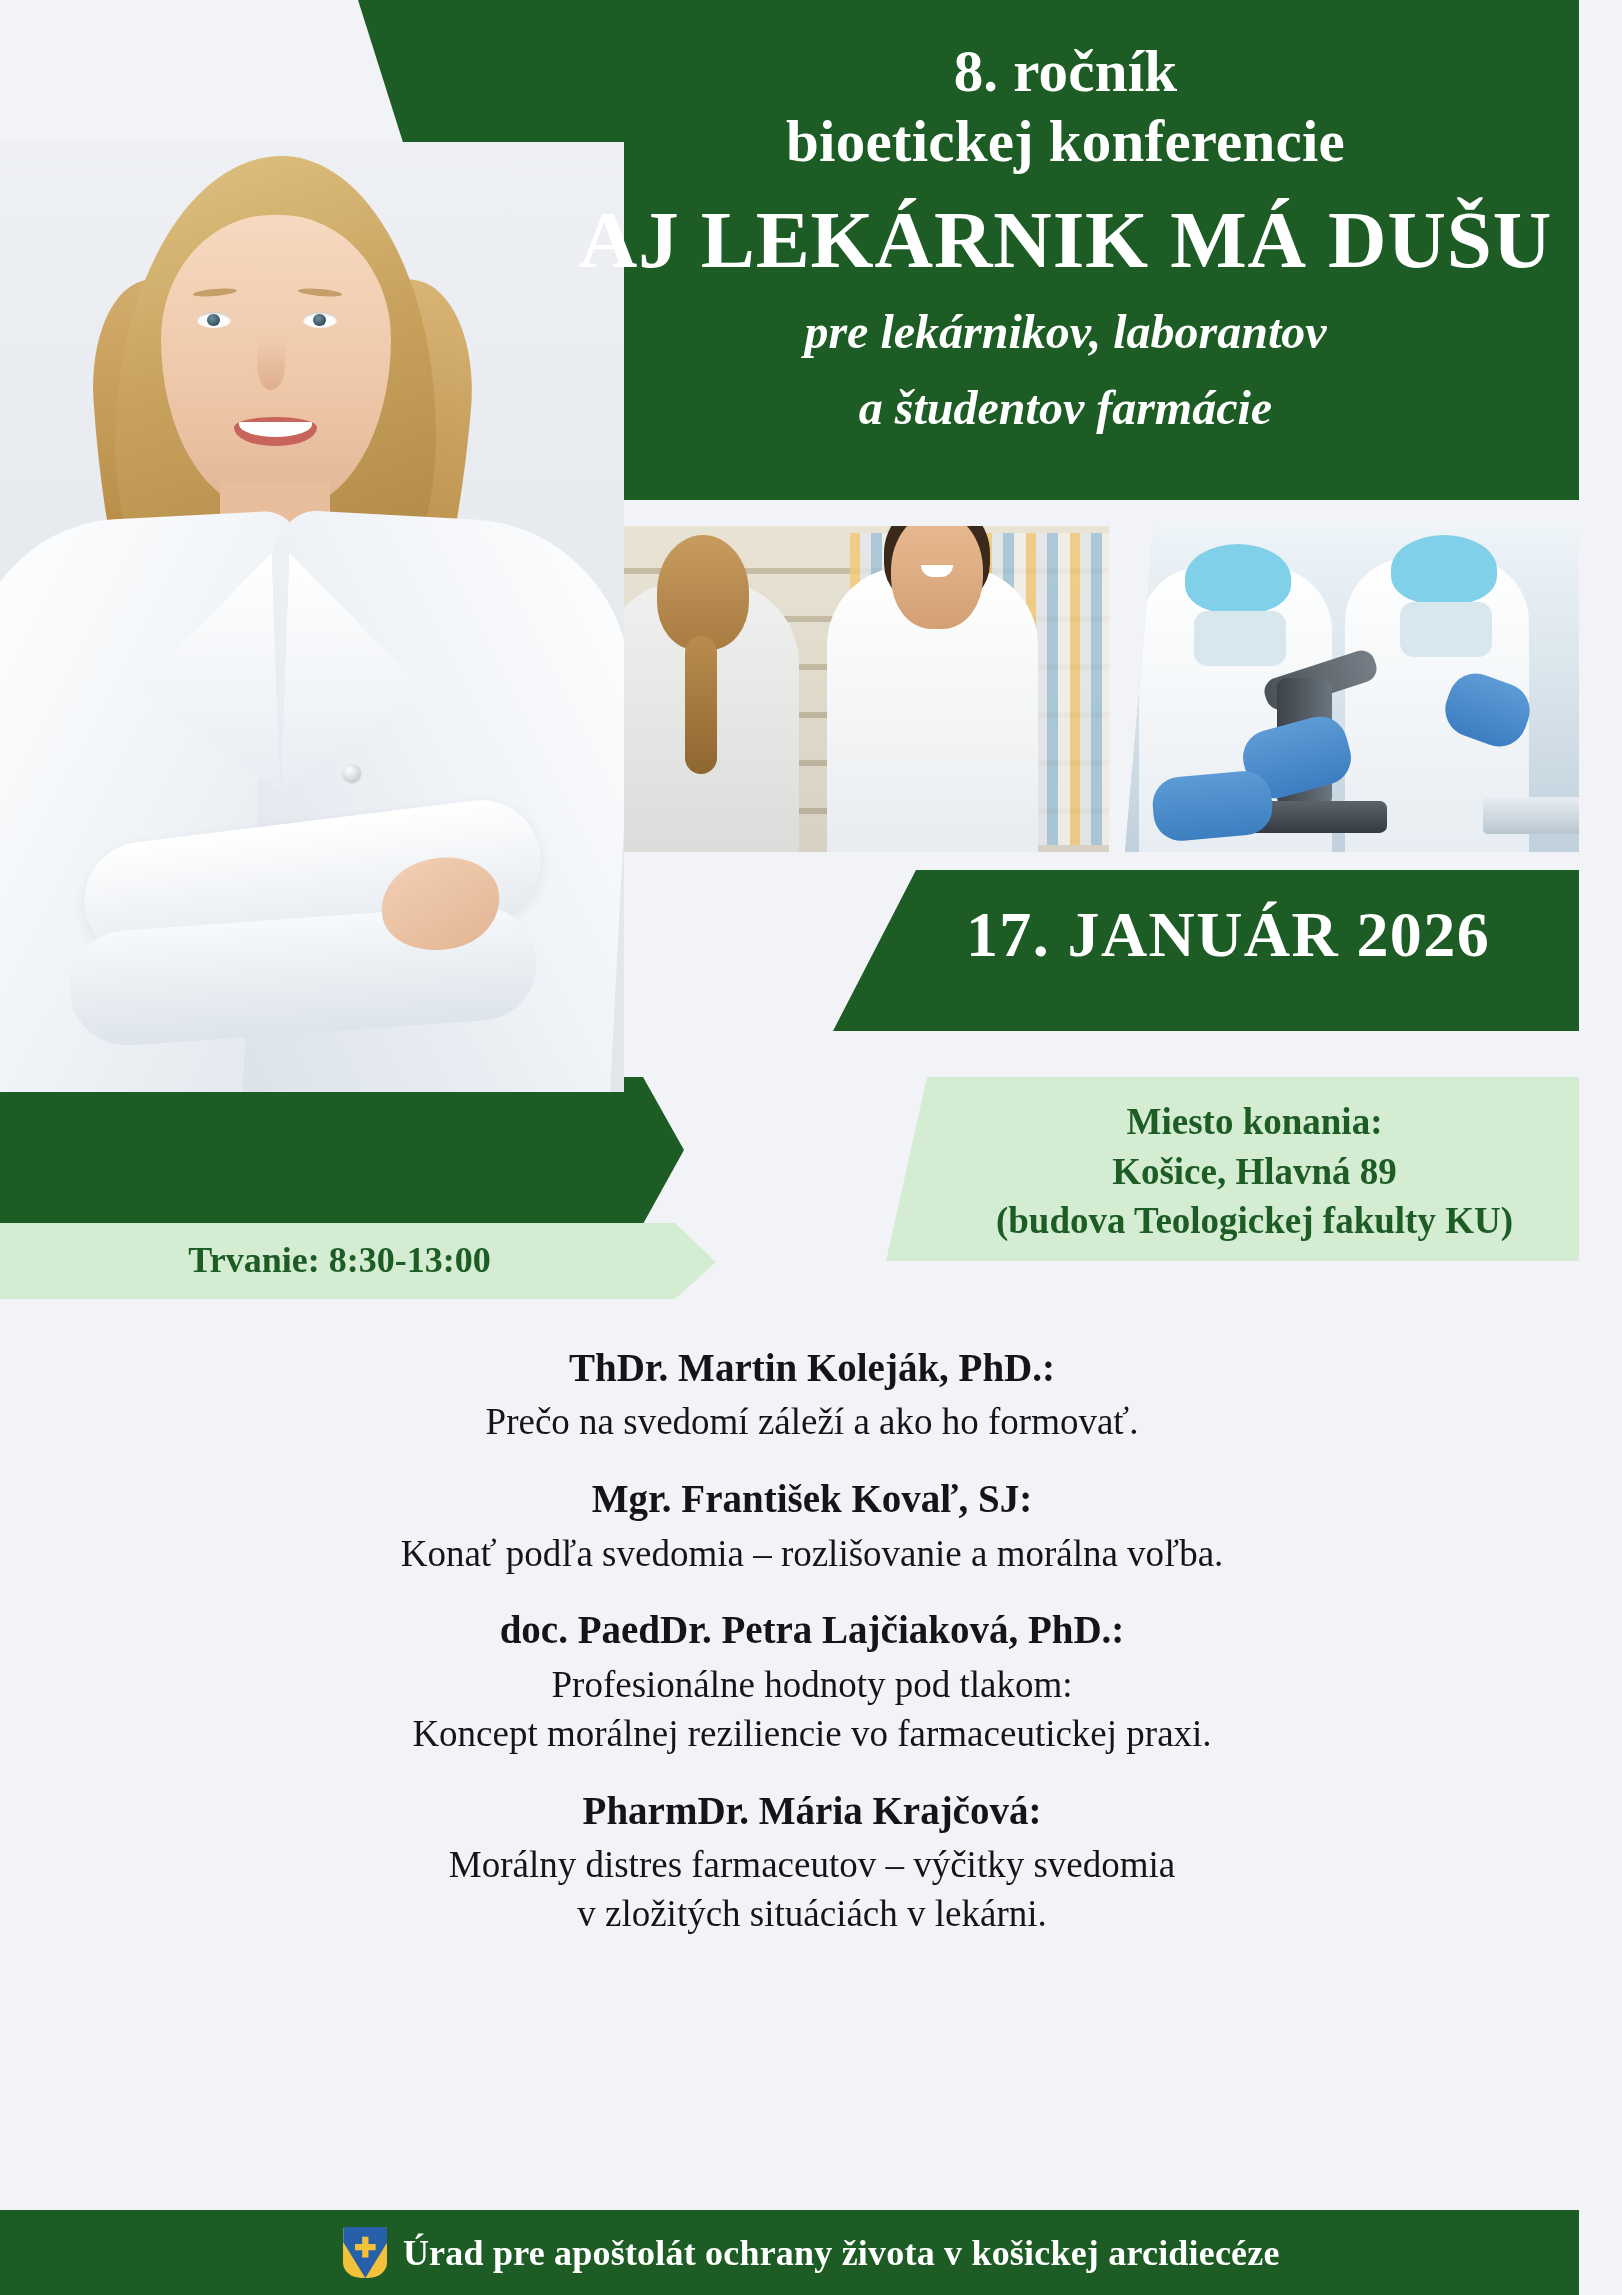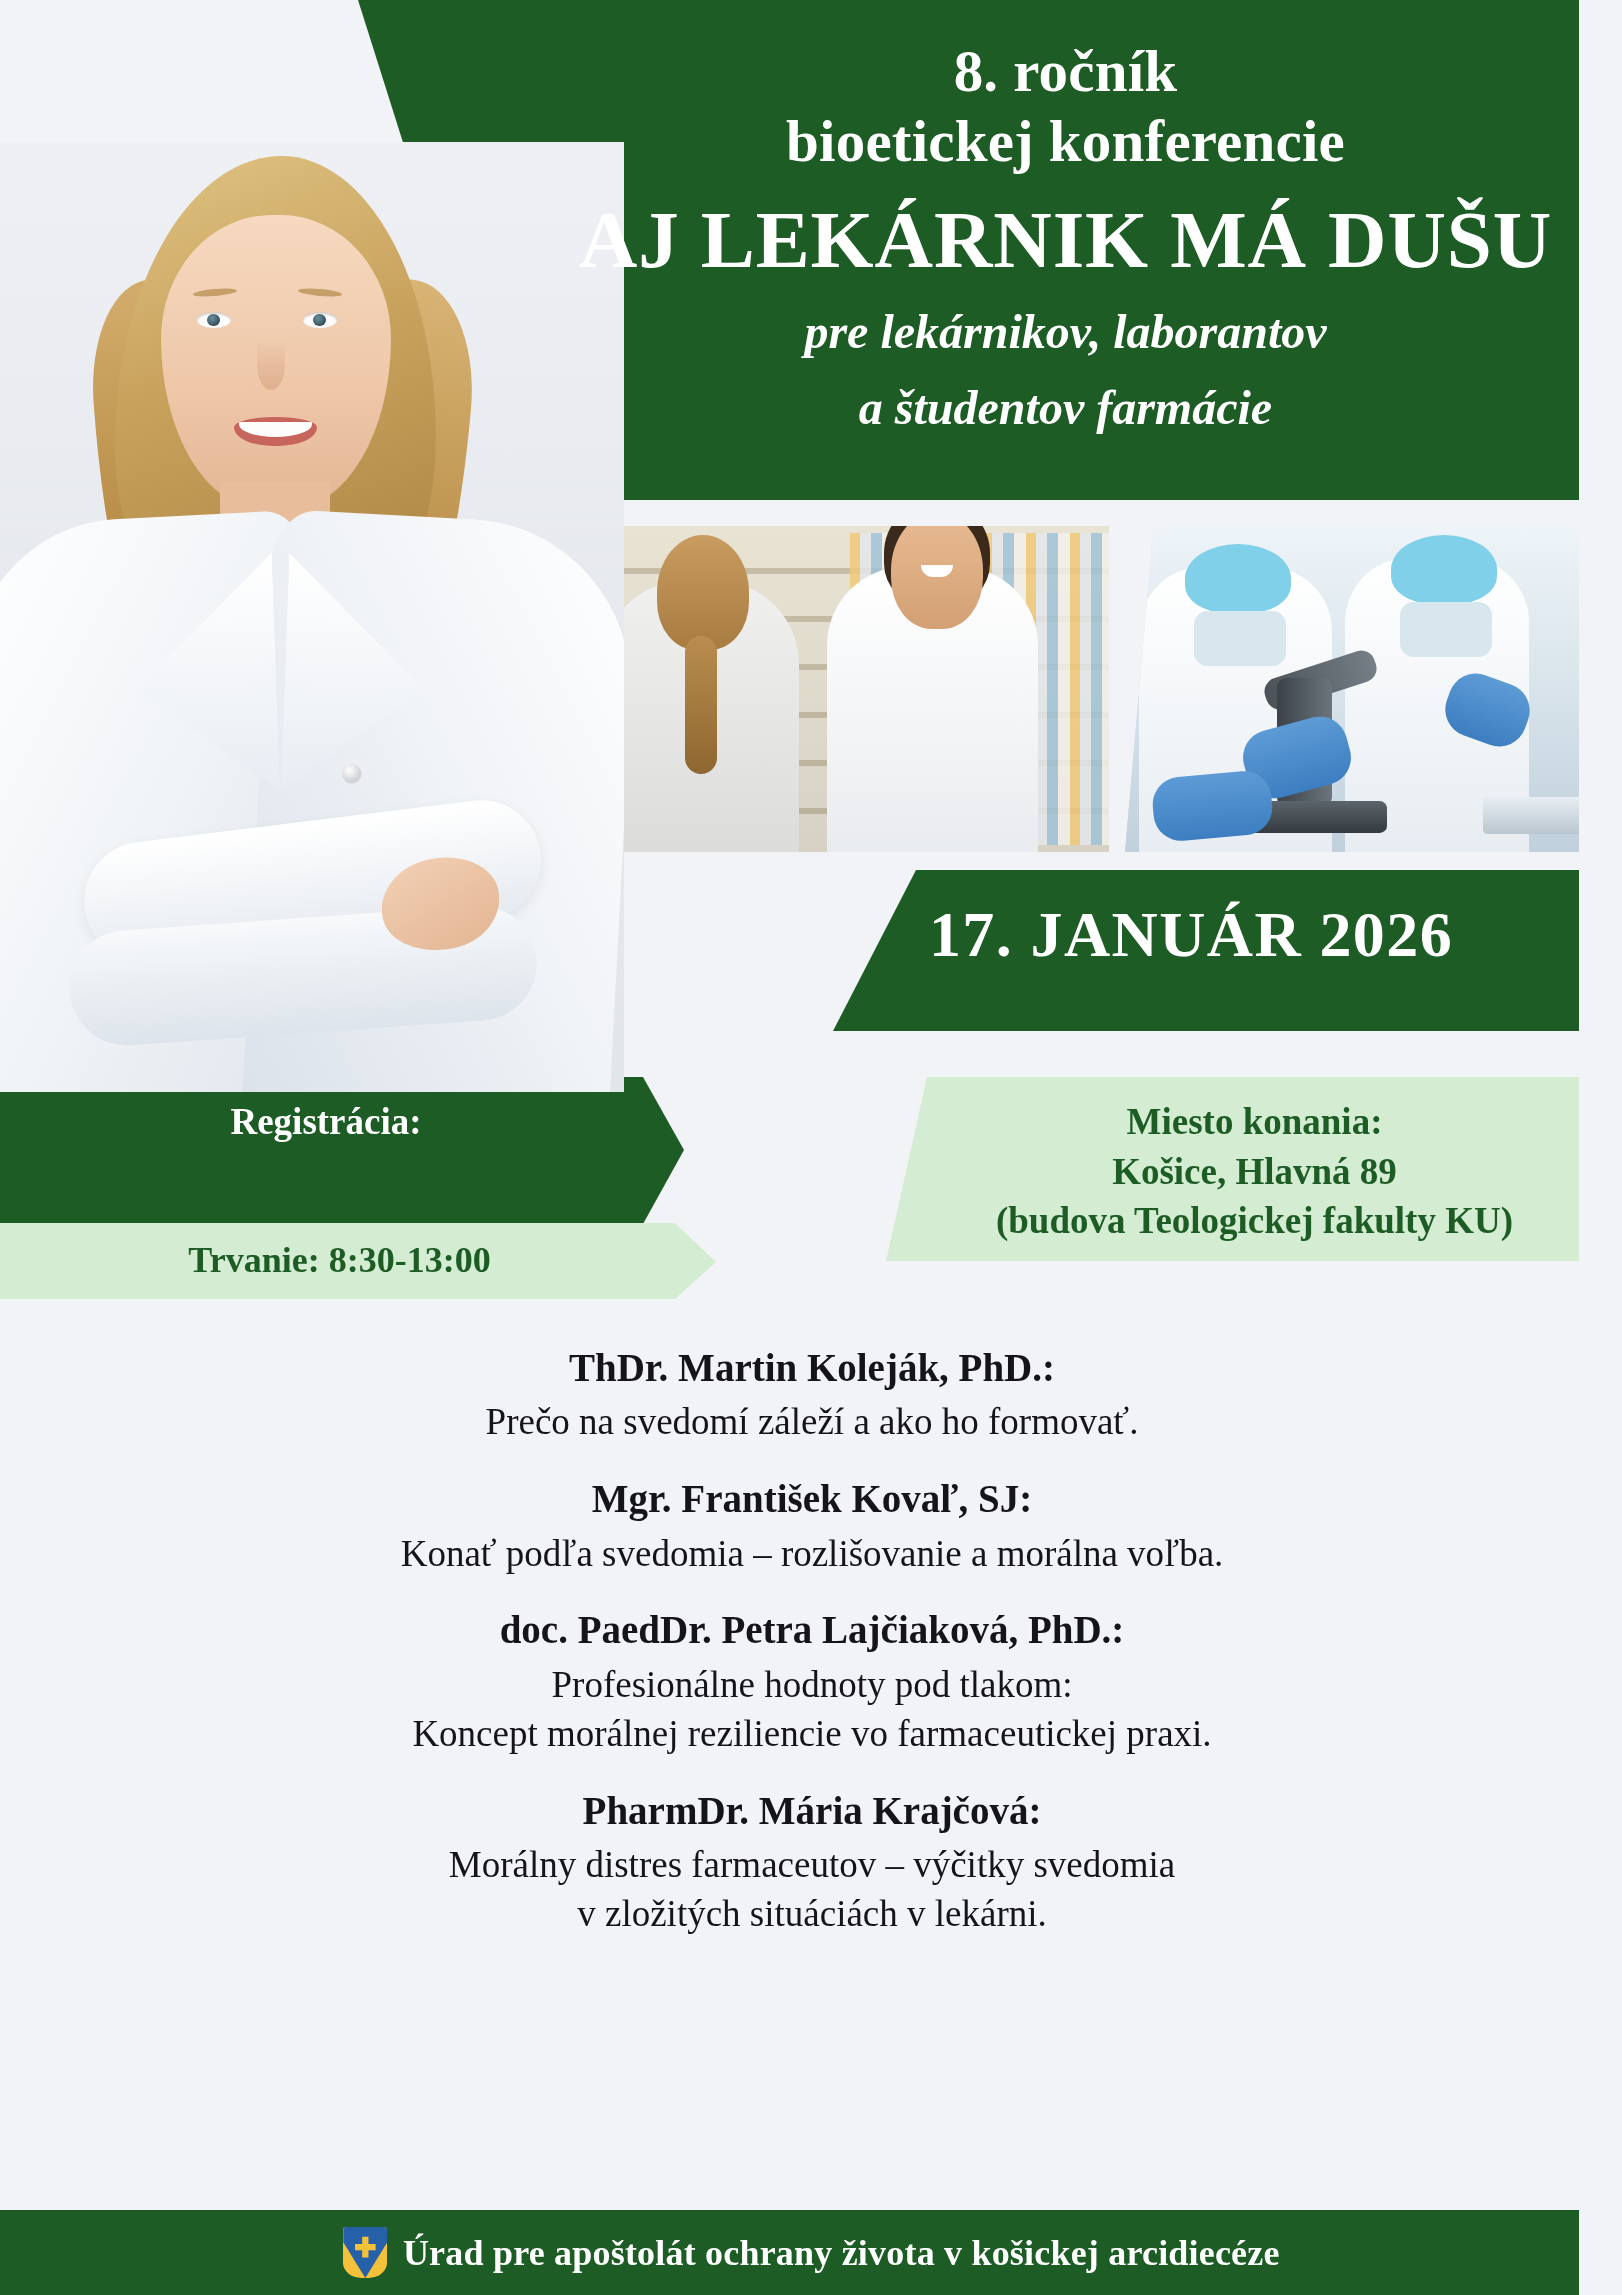--- a/index.html
+++ b/index.html
@@ -390,21 +390,21 @@
   .date-banner {
     position: absolute;
     left: 833px; top: 870px;
     width: 790px; height: 161px;
     background: #1d5c24;
     clip-path: polygon(83px 0, 790px 0, 790px 161px, 0 161px);
     z-index: 2;
   }
   .date-text {
     position: absolute;
-    left: 796px; top: 898px;
+    left: 833px; top: 898px;
     width: 790px;
     text-align: center;
     color: #fff;
     font-size: 64px;
     font-weight: bold;
     letter-spacing: 1.4px;
     z-index: 4;
   }
 
   
@@ -603,21 +603,20 @@
       <div class="lab-tube t1"></div>
       <div class="lab-tube t2"></div>
     </div>
   </div>
 
   <div class="date-banner"></div>
   <div class="date-text">17. JANUÁR 2026</div>
 
   <div class="reg-block"></div>
   <div class="reg-text">
-    <div>Registrácia:</div>
   </div>
 
   <div class="dur-block"></div>
   <div class="dur-text">Trvanie: 8:30-13:00</div>
 
   <div class="venue-block"></div>
   <div class="venue-text">
     <div>Miesto konania:</div>
     <div>Košice, Hlavná 89</div>
     <div>(budova Teologickej fakulty KU)</div>

